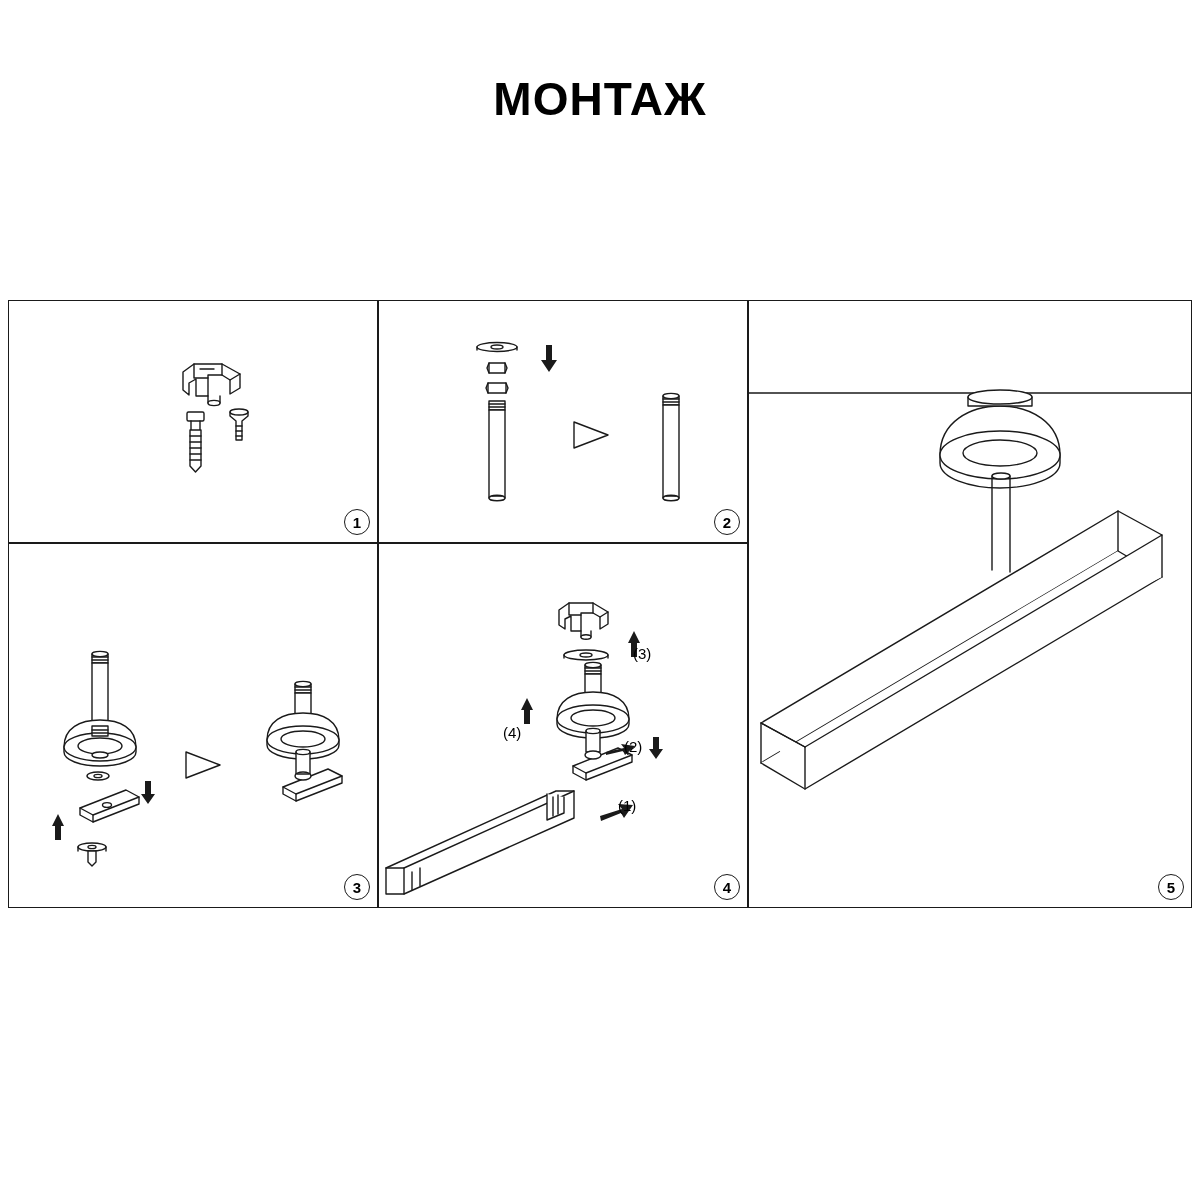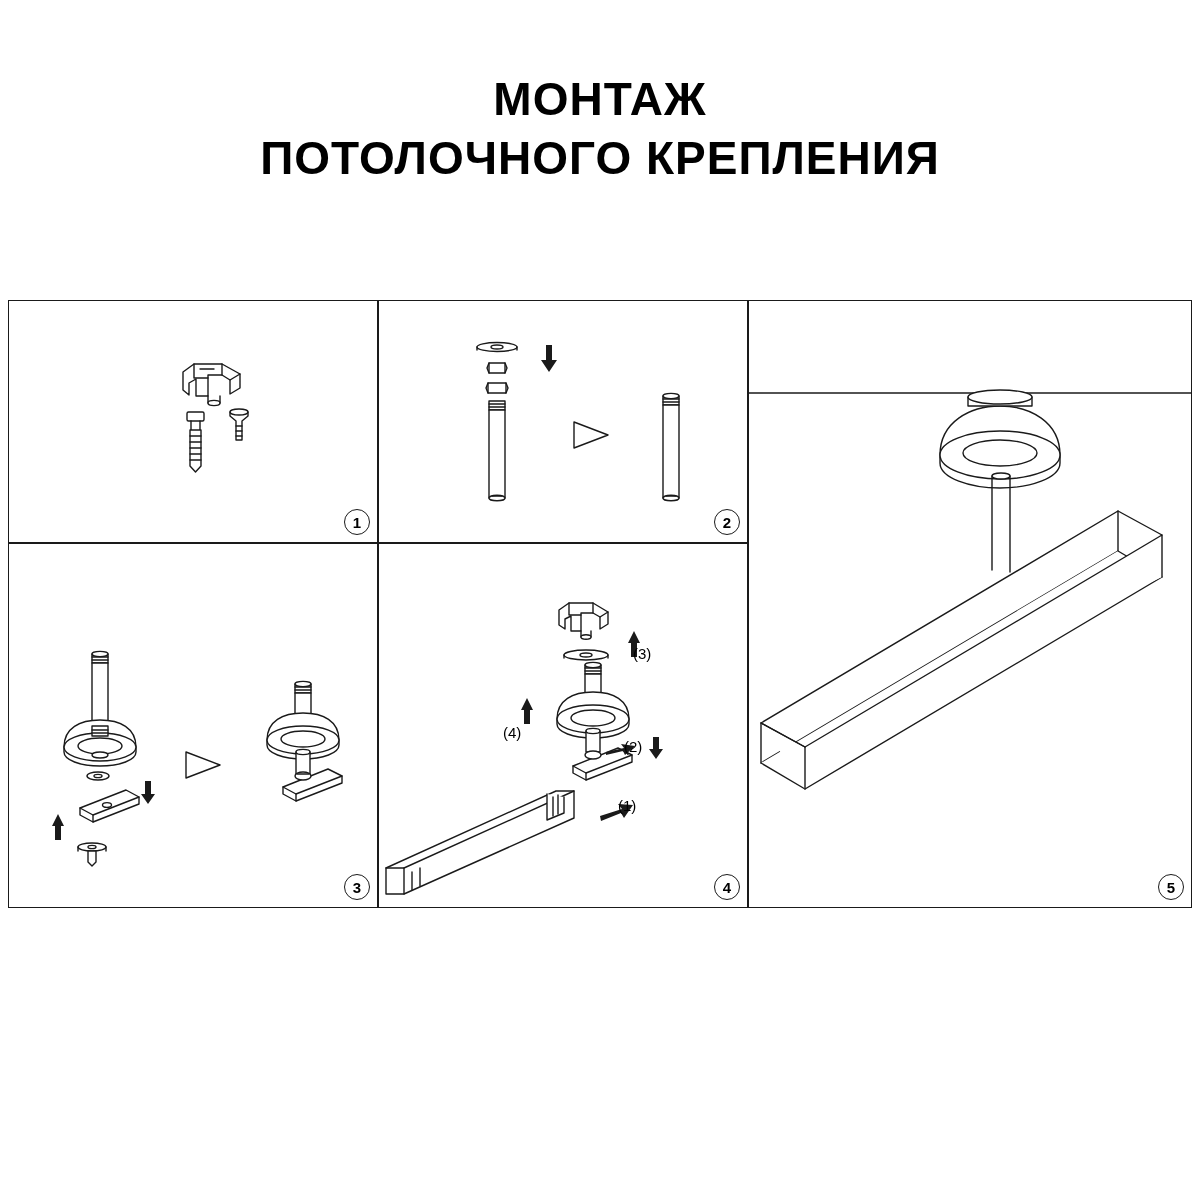--- a/index.html
+++ b/index.html
@@ -84,21 +84,20 @@
   .c1 { left: 610px; top: 497px; }
   .c2 { left: 616px; top: 438px; }
   .c3 { left: 625px; top: 345px; }
   .c4 { left: 495px; top: 424px; }
 </style>
 </head>
 <body>
 
 <div class="title-block">
   <div class="title-line">МОНТАЖ</div>
-  <div class="title-line">ПОТОЛОЧНОГО КРЕПЛЕНИЯ</div>
 </div>
 
 <div class="diagram-wrap">
 
   <div class="panel-grid">
     <div class="panel p1"></div>
     <div class="panel p2"></div>
     <div class="panel p3"></div>
     <div class="panel p4"></div>
     <div class="panel p5"></div>

